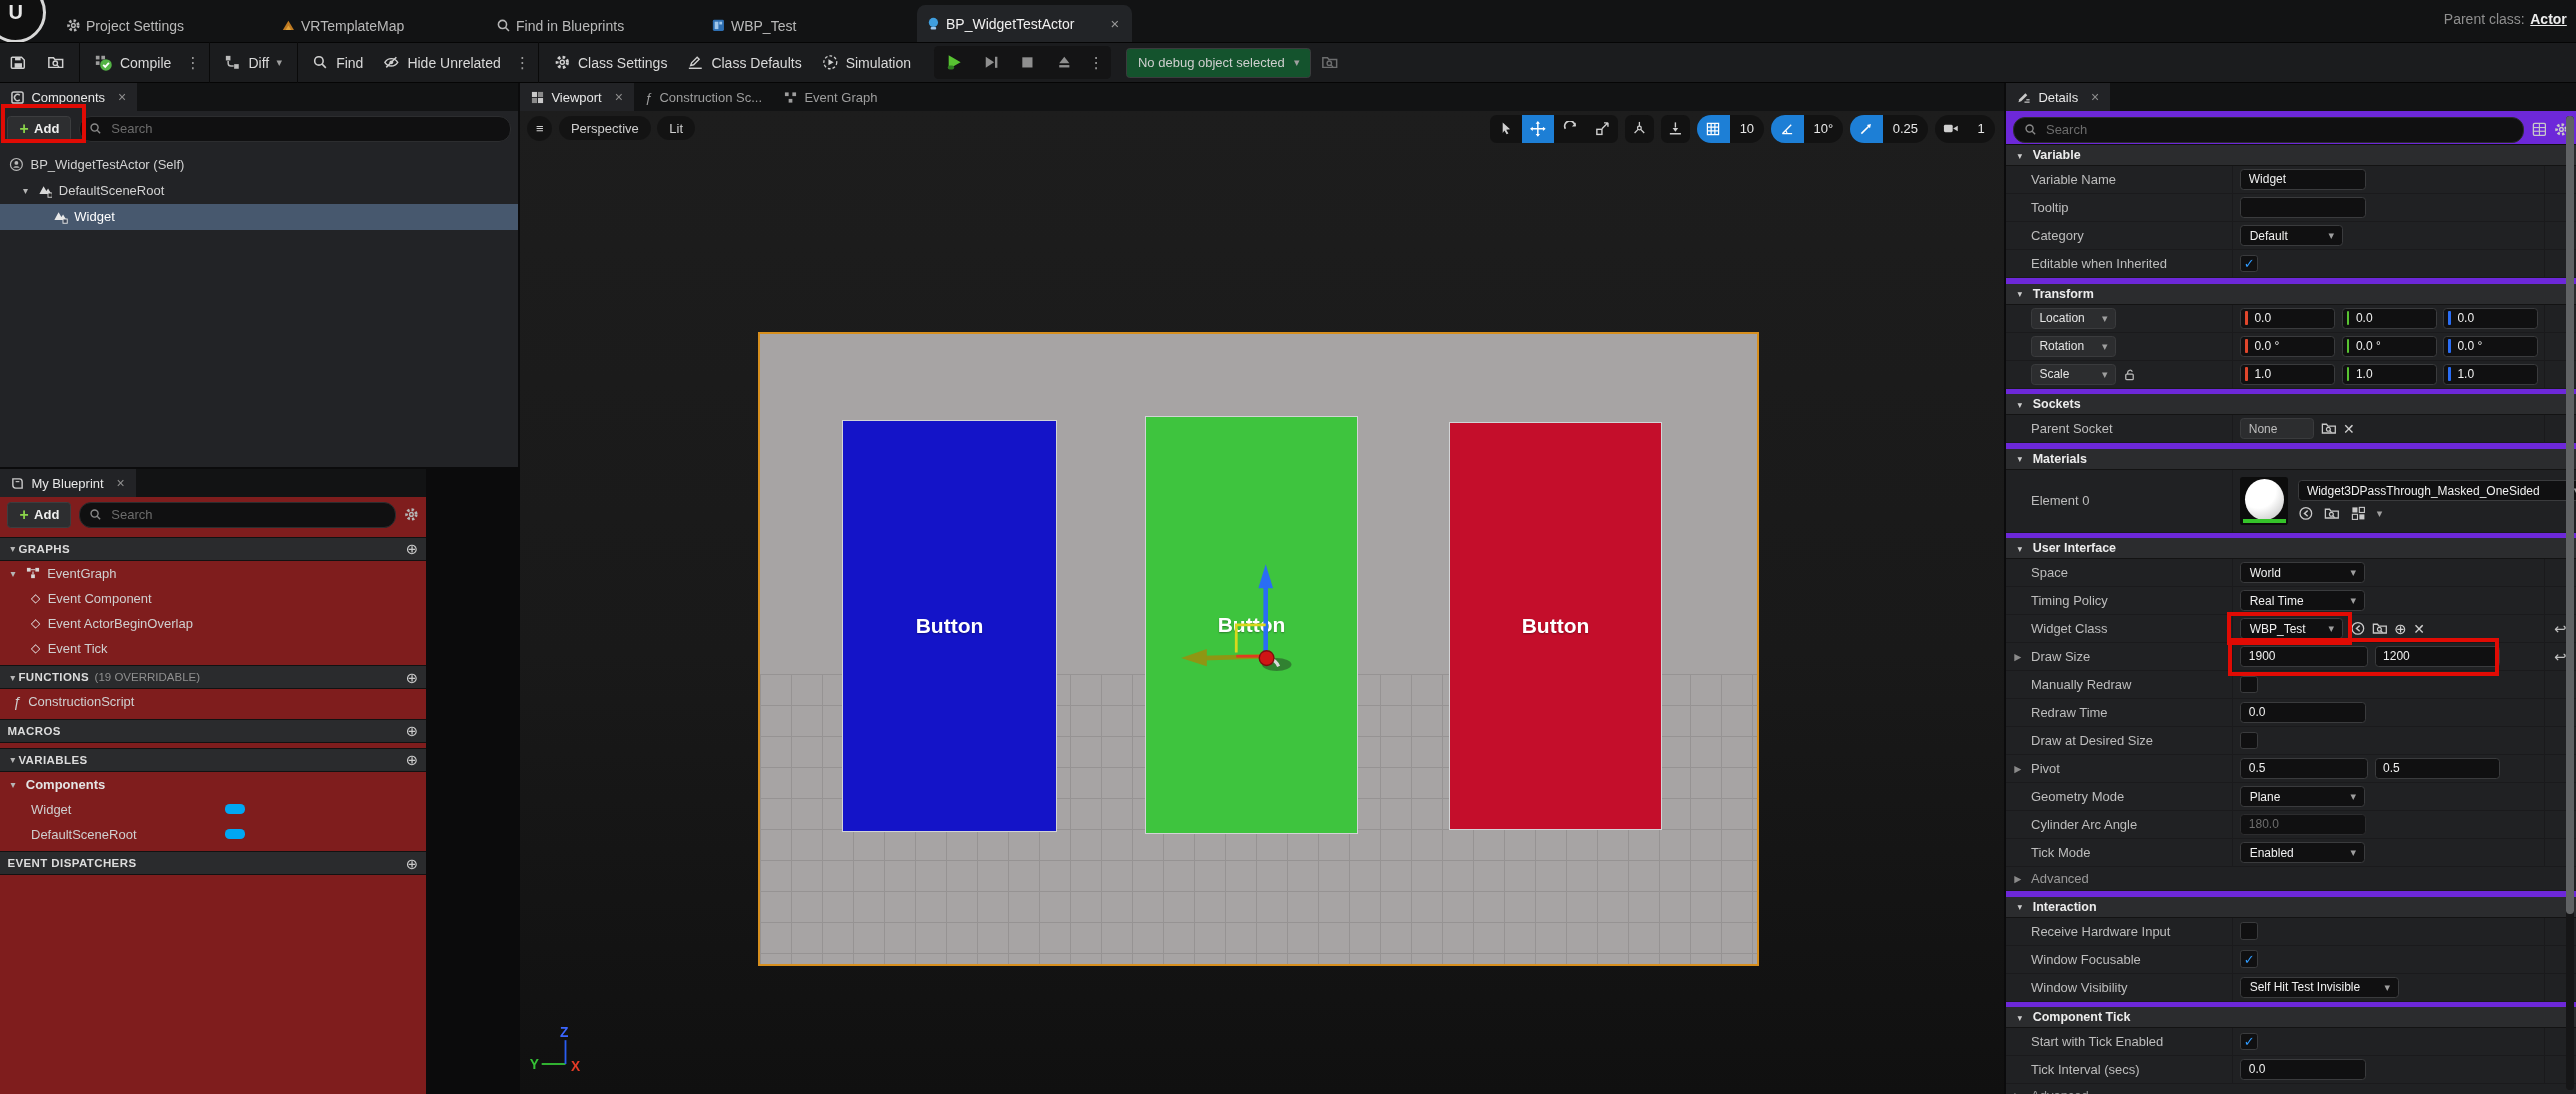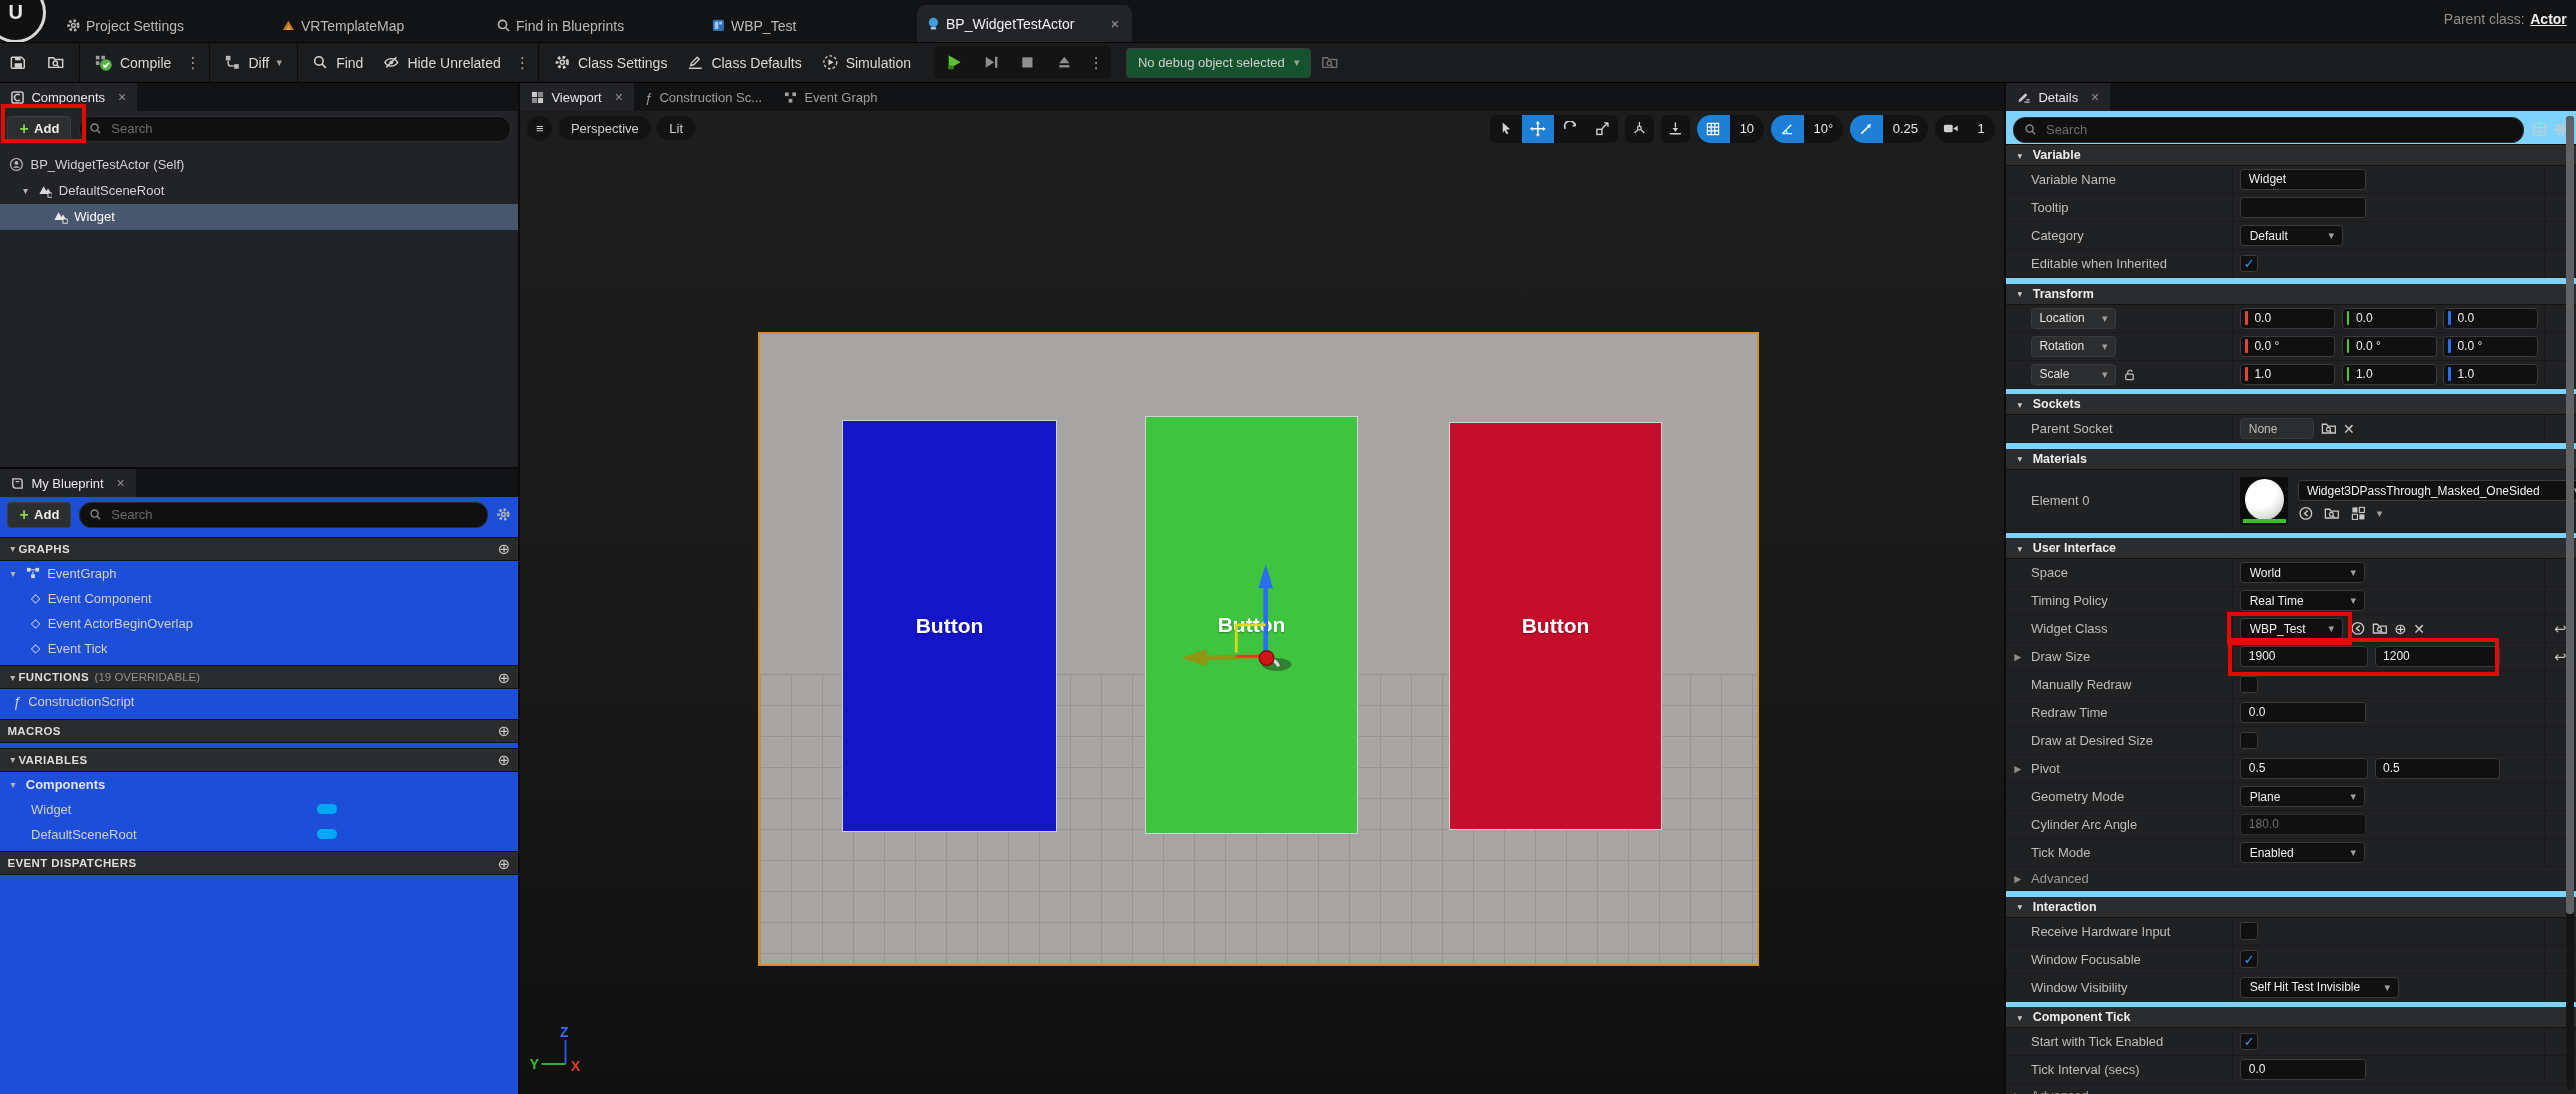--- a/index.html
+++ b/index.html
@@ -21,40 +21,40 @@
   .tdots{color:#9a9a9a;font-size:15.7px;padding:0 3.7px;}
   .tsep{width:0.9px;height:41px;background:#0a0a0a;margin:0 4.6px;flex:none;}
   .playgroup{display:flex;align-items:center;background:#141415;border-radius:4.6px;margin-left:13px;padding:1.8px 3.7px;gap:3.7px;}
   .pbtn{width:33px;height:29.5px;display:flex;align-items:center;justify-content:center;border-radius:3.7px;}
   .debugdd{display:flex;align-items:center;gap:9.2px;margin-left:14.8px;height:28px;padding:0 11px;background:#14532d;border:0.9px solid #3a3b3d;border-radius:3.7px;color:#cfcfcf;font-size:13px;}
   .chev{color:#9f9f9f;font-size:11px;}
   
   .col{position:absolute;top:83px;bottom:0;}
   .leftcol{left:0;width:518px;padding-left:12px;}
   .centercol{left:520px;width:1484px;background:#161616;}
-  .rightcol{left:2006px;width:570px;background:#7dd3fc;}
+  .rightcol{left:2006px;width:570px;background:#6d28d9;}
   
   .ptabs{height:28px;background:#121314;display:flex;align-items:stretch;}
   .ptab{display:flex;align-items:center;gap:7.4px;padding:0 11px;font-size:13px;color:#9e9e9e;white-space:nowrap;}
   .ptab.active{background:#222326;color:#e8e8e8;}
   .ptab .close{color:#8f8f8f;font-size:14px;margin-left:5.5px;}
   .srow{display:flex;align-items:center;gap:7.4px;padding:4.6px 7.4px;}
   .addbtn{display:flex;align-items:center;gap:5.5px;height:24px;padding:0 11px;background:#2d2e30;border:0.9px solid #3c3d3f;border-radius:3.7px;color:#eee;font-size:13px;font-weight:bold;flex:none;}
   .addbtn .plus{color:#8bd54a;font-size:15.7px;font-weight:bold;}
   .search{flex:1;display:flex;align-items:center;gap:7.4px;height:24px;background:#101011;border:0.9px solid #2c2d2f;border-radius:12px;padding:0 9.2px;}
   .search input{flex:1;background:transparent;border:0;outline:0;color:#ddd;font-size:13px;font-family:inherit;}
   .search input::placeholder{color:#6c6c6c;}
   
   .comp{position:absolute;left:0;top:0;width:518px;height:384px;background:#222326;}
   .trees{padding-top:5.5px;}
   .trow{display:flex;align-items:center;gap:6.5px;height:26px;padding-left:9.2px;font-size:13px;color:#d2d2d2;}
   .trow.sel{background:#47586e;color:#fff;}
   .tri{color:#b5b5b5;font-size:10px;width:11px;text-align:center;flex:none;}
   
-  .mybp{position:absolute;left:0;top:386px;width:518px;bottom:0;background:#1d4ed8;}
+  .mybp{position:absolute;left:0;top:386px;width:426px;bottom:0;background:#7f1d1d;}
   .shead{height:22px;background:#2a2b2d;display:flex;align-items:center;padding:0 7.4px;font-size:11.5px;font-weight:bold;color:#dcdcdc;letter-spacing:0.4px;margin-top:4.6px;border-top:0.9px solid #121212;border-bottom:0.9px solid #121212;}
   .shead .note{font-weight:normal;color:#8f8f8f;margin-left:5.5px;letter-spacing:0;}
   .shead .plusadd{margin-left:auto;color:#c9c9c9;font-size:14.8px;font-weight:normal;}
   .brow{display:flex;align-items:center;gap:7.4px;height:25px;padding-left:7.4px;font-size:13px;color:#cfcfcf;}
   .pill{width:20px;height:9.2px;border-radius:4.6px;background:#00a7f3;margin-left:auto;margin-right:181px;flex:none;}
   
   .vcanvas{position:absolute;left:0;top:28px;right:0;bottom:0;background:linear-gradient(#1d1d1d 0%,#191919 55%,#101010 100%);overflow:hidden;}
   .wplane{position:absolute;left:238px;top:221px;width:1001px;height:634px;background:#a7a4a4;border:2.8px solid #d78f1e;box-sizing:border-box;}
   .planegrid{position:absolute;left:0;right:0;bottom:0;height:46%;opacity:.14;
     background-image:repeating-linear-gradient(#333 0 0.9px,transparent 0.9px 31px),repeating-linear-gradient(90deg,#333 0 0.9px,transparent 0.9px 31px);}

